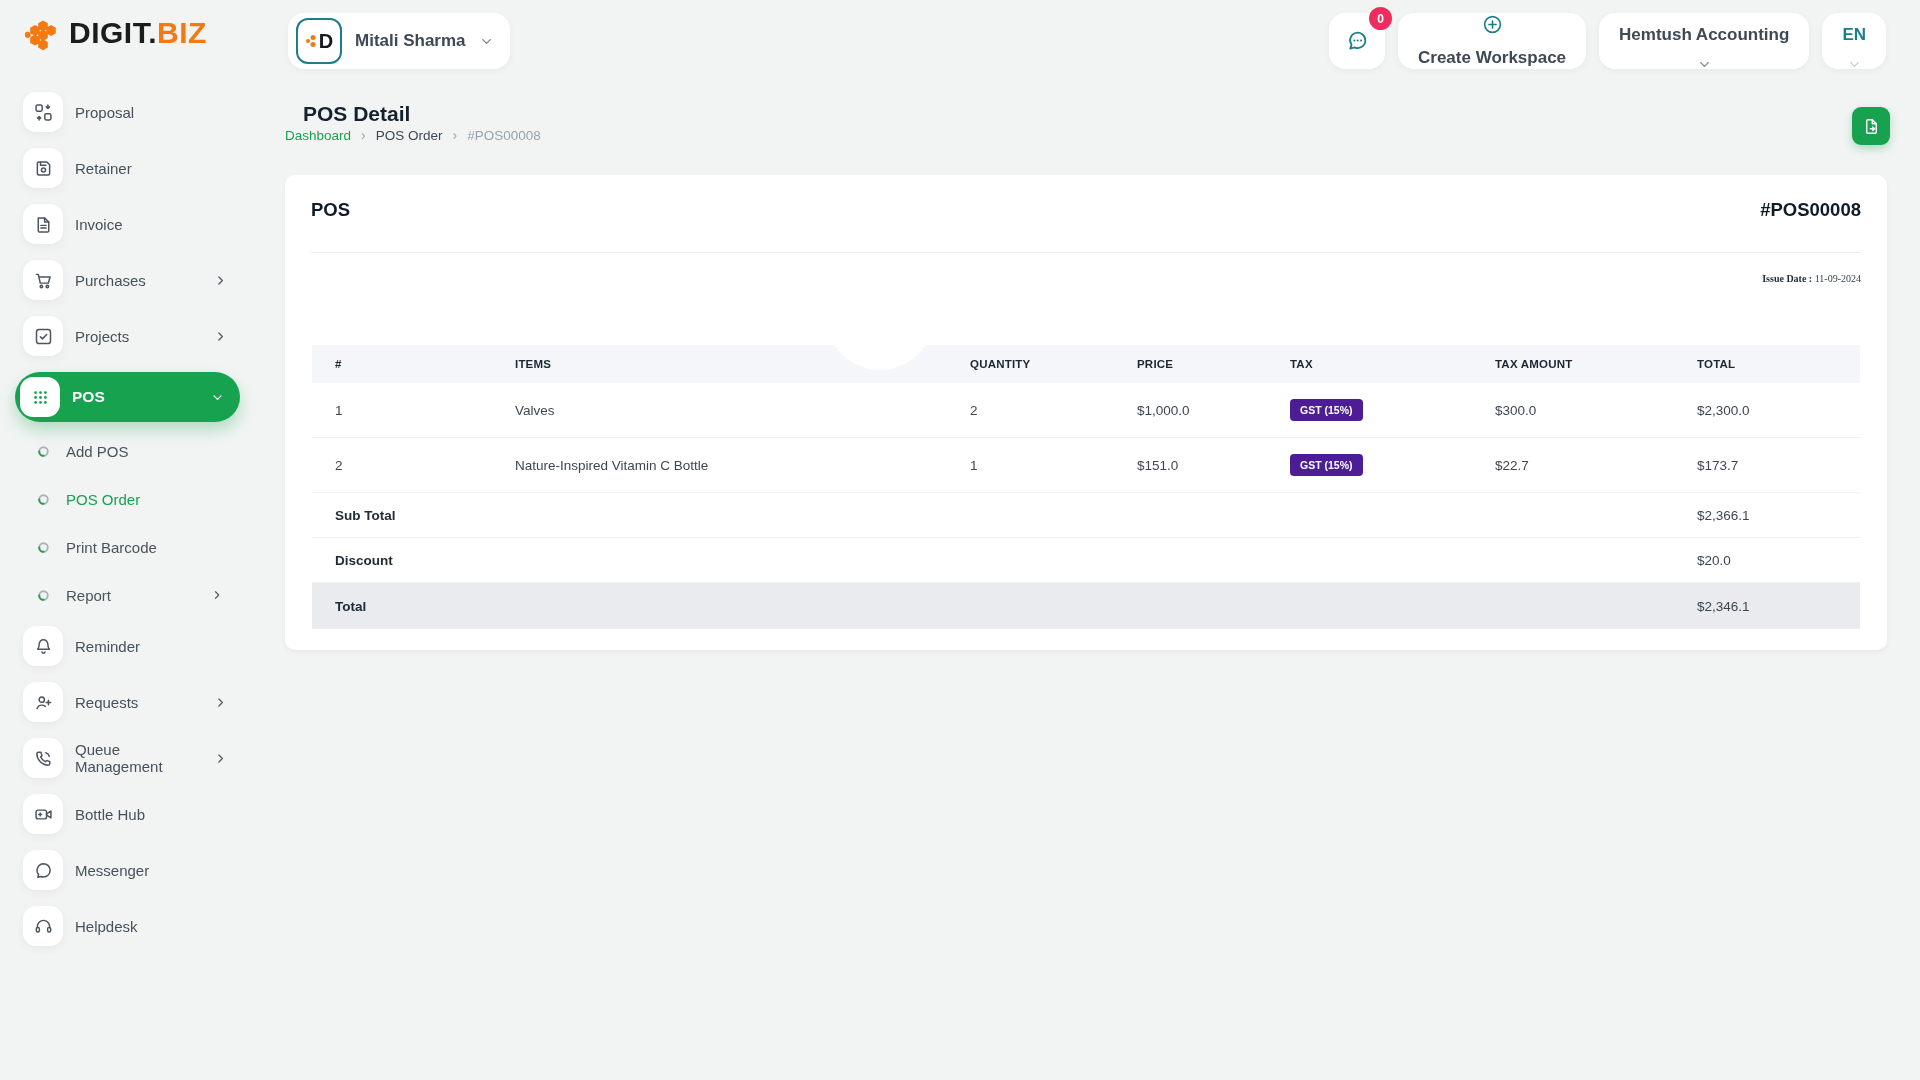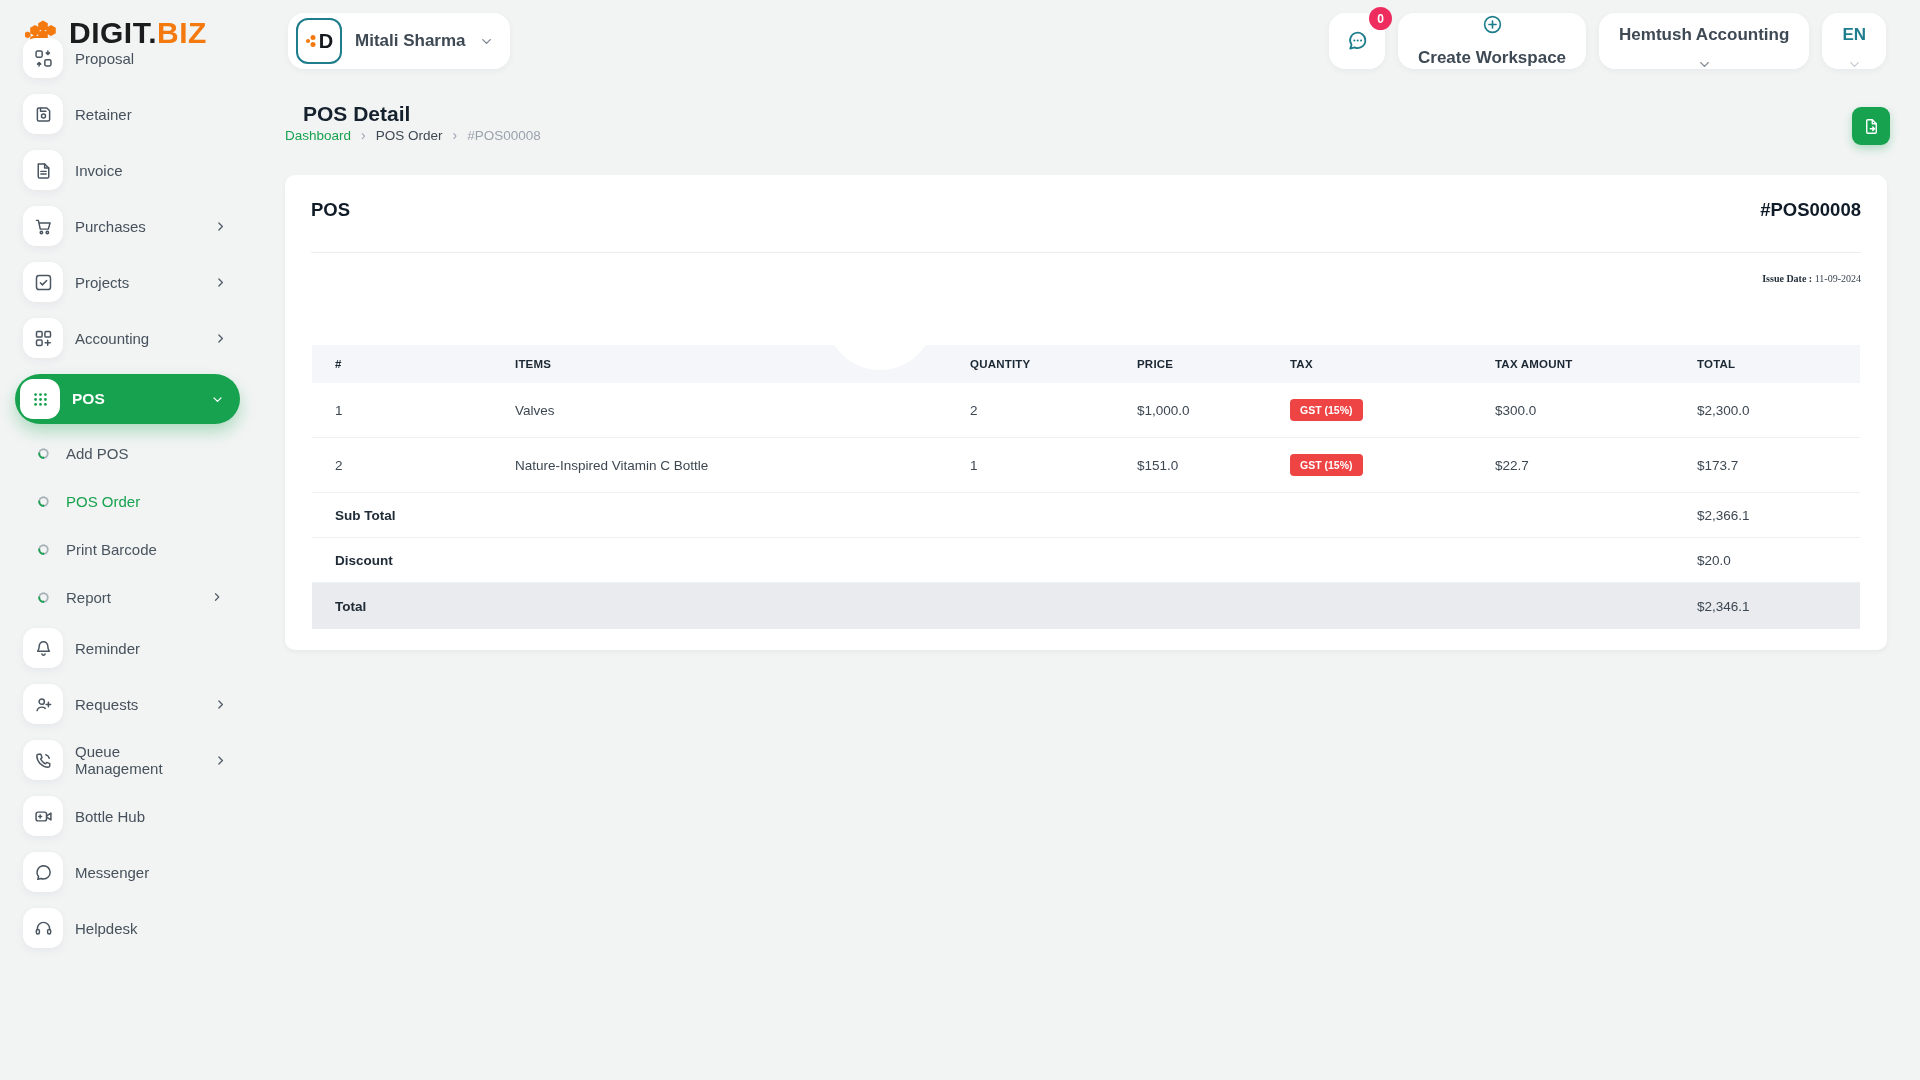--- a/index.html
+++ b/index.html
@@ -19,21 +19,21 @@
   .header-right{position:absolute;top:13px;right:34px;display:flex;gap:13px;height:56px;}
   .icon-btn{position:relative;width:56px;justify-content:center;cursor:pointer;border:none;}
   .icon-btn svg{width:25px;height:25px;color:#1e7d8c;}
   .count-badge{position:absolute;top:-6px;right:-7px;min-width:23px;height:23px;border-radius:50%;background:#ee2d5e;color:#fff;font-size:12px;font-weight:700;display:flex;align-items:center;justify-content:center;}
   .hdr-btn{padding:0 20px;gap:12px;cursor:pointer;border:none;font-size:17px;font-weight:600;color:#3e4954;flex-direction:column;}
   .hdr-btn svg.lead{width:23px;height:23px;color:#1e7d8c;}
   .globe svg{color:#c6ccd3;}
   .lang-code{color:#1e7d8c;font-weight:700;}
 
   
-  .sidebar{position:absolute;left:0;top:0;width:245px;height:1080px;padding-top:38px;box-sizing:border-box;}
+  .sidebar{position:absolute;left:0;top:0;width:245px;height:1080px;padding-top:92px;box-sizing:border-box;}
   .side-item{display:flex;align-items:center;gap:12px;height:40px;margin:0 0 16px 23px;padding-right:18px;cursor:pointer;color:#46515c;}
   .tile{width:40px;height:40px;min-width:40px;background:#fff;border-radius:13px;box-shadow:0 3px 8px rgba(30,40,60,.06);display:flex;align-items:center;justify-content:center;color:#4a5560;}
   .tile svg{width:21px;height:21px;}
   .side-label{font-size:15px;font-weight:500;}
   .side-chev{margin-left:auto;color:#525d68;display:flex;}
   .side-chev svg{width:13px;height:13px;}
   .side-item.pos-active{background:#17a24f;height:50px;border-radius:25px;margin:9px 5px 12px 15px;padding:0 16px 0 5px;box-shadow:0 8px 16px rgba(23,162,79,.30);color:#fff;}
   .side-item.pos-active .tile{color:#17a24f;box-shadow:none;}
   .side-item.pos-active .side-label{font-weight:700;font-size:15.5px;}
   .side-item.pos-active .side-chev{color:#fff;}
@@ -60,21 +60,21 @@
 
   .pos-table{position:absolute;top:170px;left:27px;width:1548px;}
   .trow{display:grid;grid-template-columns:203px 455px 167px 153px 205px 202px 163px;align-items:center;}
   .trow.thead{height:38px;background:#f4f6f9;font-size:11.5px;font-weight:700;color:#1b2733;letter-spacing:.2px;}
   .trow.tbody{min-height:54px;font-size:13.5px;color:#3c4752;border-bottom:1px solid #eef1f4;}
   .trow.tsummary{min-height:44px;font-size:13.5px;color:#3c4752;border-bottom:1px solid #eef1f4;}
   .trow.tsummary .sum-label{font-weight:600;color:#202c38;grid-column:1/3;}
   .trow.total-row{min-height:46px;background:#e9ebee;border-bottom:none;}
   .c-first{padding-left:23px;}
   .th{position:relative;z-index:3;}
-  .tax-badge{display:inline-block;background:#ef4444;color:#fff;font-size:10.5px;font-weight:600;padding:5px 10px;border-radius:4px;}
+  .tax-badge{display:inline-block;background:#4c1d95;color:#fff;font-size:10.5px;font-weight:600;padding:5px 10px;border-radius:4px;}
 </style>
 </head>
 <body>
 
 <div class="stage">
 
   <div class="logo">
     <span>
       <svg width="36" height="36" viewBox="0 0 36 36" fill="#f4790f">
         <polygon points="18,4.5 22.8,7.2 22.8,12.8 18,15.5 13.2,12.8 13.2,7.2"></polygon>
@@ -204,36 +204,20 @@
         </span>
       </div>
       <div class="side-item">
         <span class="tile">
           <svg fill="none" stroke="currentColor" stroke-width="1.7" stroke-linecap="round" stroke-linejoin="round" viewBox="0 0 24 24">
             <rect x="4" y="4" width="16" height="16" rx="3"></rect>
             <path d="M8.4 12.3l2.4 2.4 4.8-5"></path>
           </svg>
         </span>
         <span class="side-label">Projects</span>
-        <span class="side-chev">
-          <svg viewBox="0 0 24 24" fill="none" stroke="currentColor" stroke-width="2.4" stroke-linecap="round" stroke-linejoin="round">
-            <polyline points="9 5.5 15.5 12 9 18.5"></polyline>
-          </svg>
-        </span>
-      </div>
-      <div class="side-item">
-        <span class="tile">
-          <svg fill="none" stroke="currentColor" stroke-width="1.7" stroke-linecap="round" stroke-linejoin="round" viewBox="0 0 24 24">
-            <rect x="4" y="4" width="6.4" height="6.4" rx="1.4"></rect>
-            <rect x="13.6" y="4" width="6.4" height="6.4" rx="1.4"></rect>
-            <rect x="4" y="13.6" width="6.4" height="6.4" rx="1.4"></rect>
-            <path d="M16.8 13.9v5.8M13.9 16.8h5.8"></path>
-          </svg>
-        </span>
-        <span class="side-label">Accounting</span>
         <span class="side-chev">
           <svg viewBox="0 0 24 24" fill="none" stroke="currentColor" stroke-width="2.4" stroke-linecap="round" stroke-linejoin="round">
             <polyline points="9 5.5 15.5 12 9 18.5"></polyline>
           </svg>
         </span>
       </div>
       <div class="side-item pos-active">
         <span class="tile">
           <svg viewBox="0 0 24 24">
             <g fill="currentColor">

